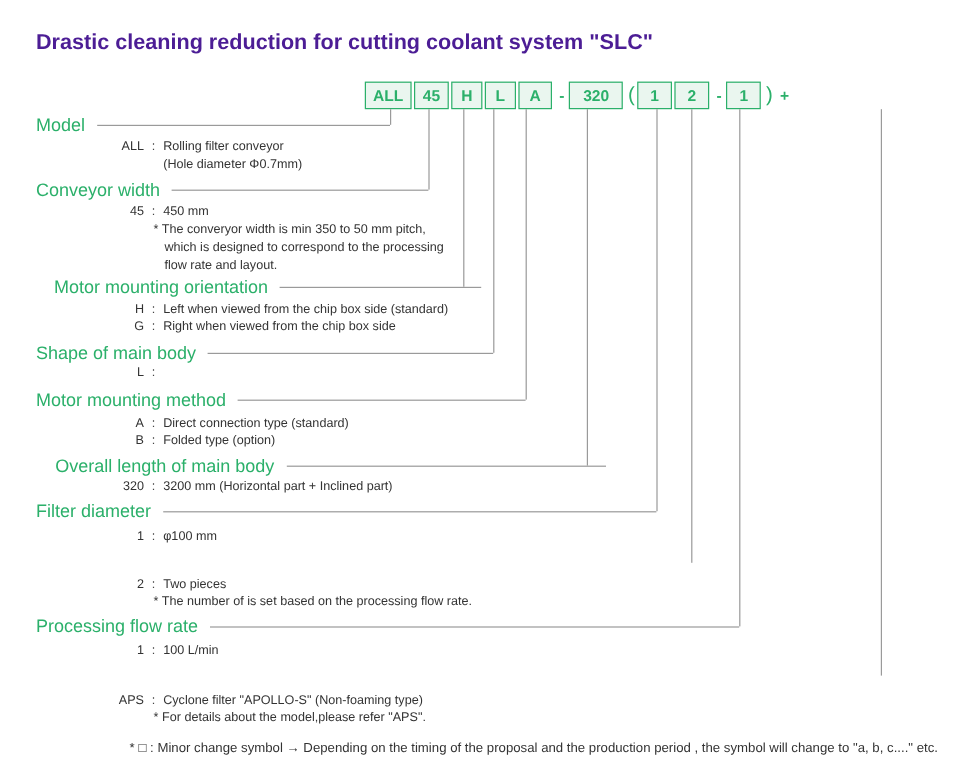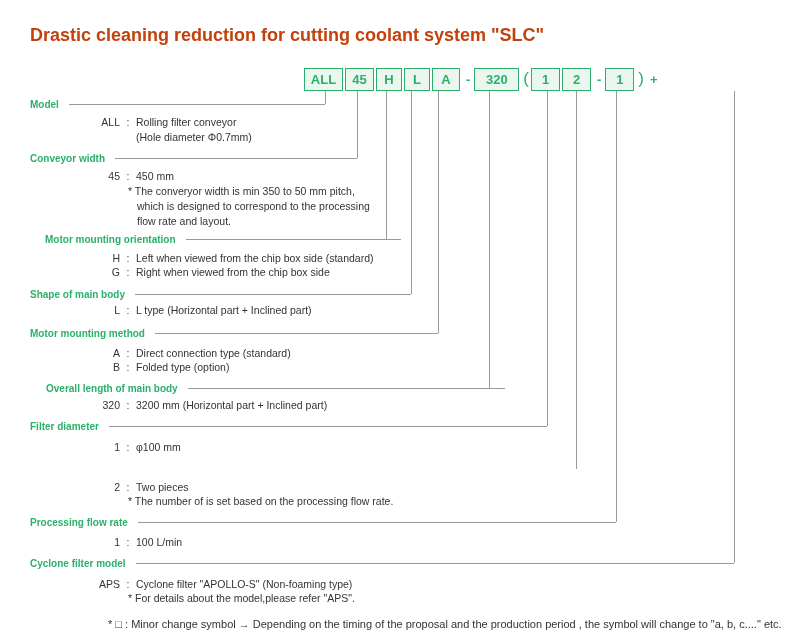--- a/index.html
+++ b/index.html
@@ -8,37 +8,37 @@
     --line:#9a9a9a;
     --ink:#333333;
   }
   *{margin:0;padding:0;box-sizing:border-box;}
   html,body{background:#ffffff;}
   .page{
     position:relative;width:800px;height:643px;background:#ffffff;overflow:hidden;
     font-family:"Liberation Sans","DejaVu Sans",sans-serif;color:var(--ink);
   }
   .title{
-    position:absolute;left:30px;top:25px;font-size:18px;font-weight:bold;color:#c2410c;
+    position:absolute;left:30px;top:25px;font-size:18px;font-weight:bold;color:#4c1d95;
     white-space:nowrap;
   }
   
   .code-row{position:absolute;left:304px;top:68px;display:flex;align-items:center;height:23px;}
   .cbox{
     height:23px;border:1.5px solid var(--green);background:var(--boxbg);color:var(--green);
     font-weight:bold;font-size:13px;display:flex;align-items:center;justify-content:center;
     margin-right:2px;flex:0 0 auto;
   }
   .csep{color:var(--green);font-weight:bold;font-size:13px;margin:0 4px;flex:0 0 auto;}
   .cparen{color:var(--green);font-weight:normal;font-size:17px;margin:0 2px;position:relative;top:-1px;flex:0 0 auto;}
   
   .vline{position:absolute;width:1px;background:var(--line);}
   
   .sec{position:absolute;display:flex;align-items:center;height:14px;}
-  .sec .lbl{color:var(--green);font-weight:bold;font-size:10px;white-space:nowrap;}
+  .sec .lbl{color:var(--green);font-weight:normal;font-size:15px;white-space:nowrap;}
   .sec .hline{flex:1;height:1px;background:var(--line);margin-left:10px;}
   
   .row{position:absolute;left:30px;display:grid;grid-template-columns:90px 16px auto;font-size:10.5px;color:var(--ink);white-space:nowrap;}
   .row .code{text-align:right;}
   .row .colon{text-align:center;color:#444;}
   .note{position:absolute;font-size:10.5px;color:var(--ink);white-space:nowrap;text-align:center;}
   .footnote{position:absolute;left:108px;top:618px;font-size:11px;color:var(--ink);white-space:nowrap;}
 </style>
 </head>
 <body>
@@ -118,21 +118,20 @@
     <span>Right when viewed from the chip box side</span>
   </div>
 
   <div class="sec" style="left:30px;top:287px;width:381px">
     <span class="lbl">Shape of main body</span>
     <span class="hline"></span>
   </div>
   <div class="row" style="top:304px">
     <span class="code">L</span>
     <span class="colon">:</span>
-    <span>L type (Horizontal part + Inclined part)</span>
   </div>
 
   <div class="sec" style="left:30px;top:326px;width:408px">
     <span class="lbl">Motor mounting method</span>
     <span class="hline"></span>
   </div>
   <div class="row" style="top:347px">
     <span class="code">A</span>
     <span class="colon">:</span>
     <span>Direct connection type (standard)</span>
@@ -173,24 +172,20 @@
   <div class="sec" style="left:30px;top:515px;width:586px">
     <span class="lbl">Processing flow rate</span>
     <span class="hline"></span>
   </div>
   <div class="row" style="top:536px">
     <span class="code">1</span>
     <span class="colon">:</span>
     <span>100 L/min</span>
   </div>
 
-  <div class="sec" style="left:30px;top:556px;width:704px">
-    <span class="lbl">Cyclone filter model</span>
-    <span class="hline"></span>
-  </div>
   <div class="row" style="top:578px">
     <span class="code">APS</span>
     <span class="colon">:</span>
     <span>Cyclone filter "APOLLO-S" (Non-foaming type)</span>
   </div>
   <div class="note" style="left:128px;top:592px">* For details about the model,please refer "APS".</div>
 
   <div class="footnote">* □ : Minor change symbol → Depending on the timing of the proposal and the production period , the symbol will change to "a, b, c...." etc.</div>
 
 </div>

